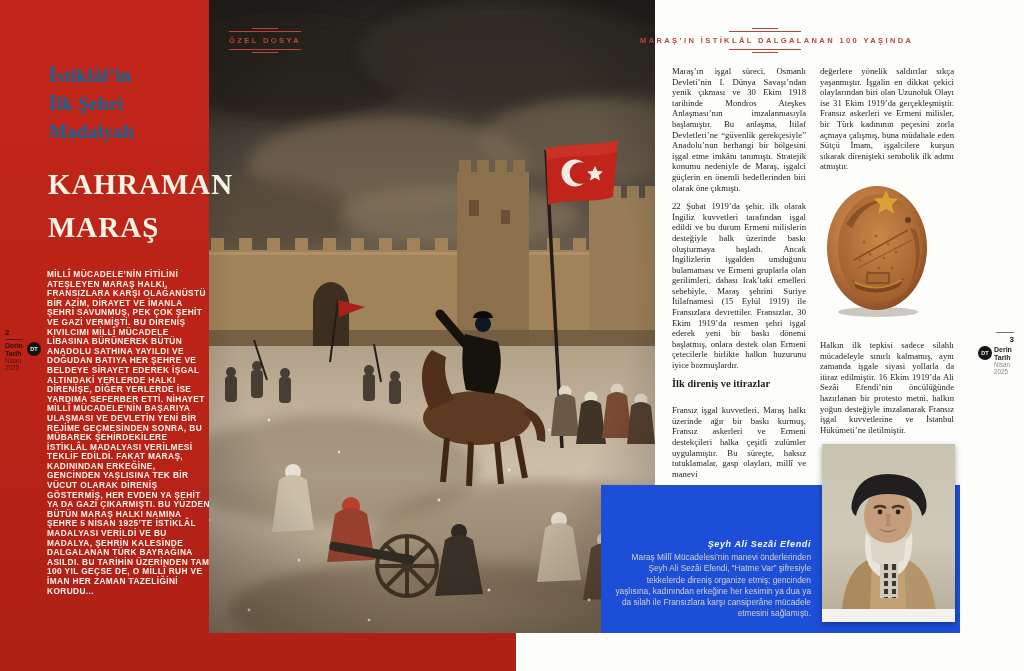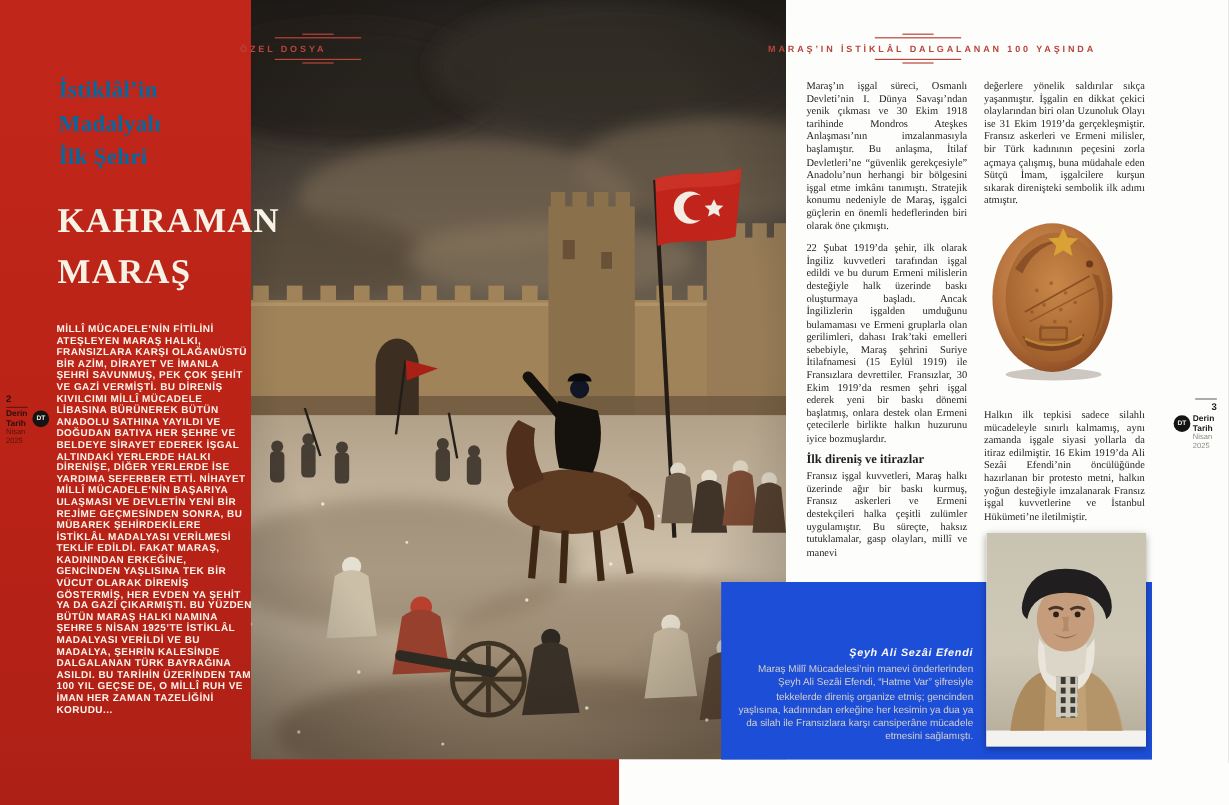--- a/index.html
+++ b/index.html
@@ -5,21 +5,21 @@
   html,body{margin:0;padding:0;background:#888;}
   .spread{position:relative;width:1024px;height:671px;overflow:hidden;background:#fff;
           font-family:"Liberation Sans","DejaVu Sans",sans-serif;}
   
   .page-left{position:absolute;left:0;top:0;width:516px;height:671px;
              background:linear-gradient(180deg,#c1261a 0%,#bb2317 55%,#ad2016 100%);}
   .page-right{position:absolute;left:516px;top:0;width:508px;height:671px;background:#fdfdfb;}
   
   .painting{position:absolute;left:209px;top:0;width:446px;height:633px;z-index:2;overflow:hidden;}
   
-  .kicker{position:absolute;z-index:6;color:#b9453b;font-weight:bold;
+  .kicker{position:absolute;z-index:6;text-align:center;color:#b9453b;font-weight:bold;
           font-size:7.5px;letter-spacing:2.4px;white-space:nowrap;}
   .kicker .orn{height:1px;background:#b9453b;margin:2px auto;}
   .kicker .orn.short{width:26px;}
   .kicker .orn.long{width:72px;}
   .kicker .txt{padding:2px 0;}
   #kicker-left{left:200px;top:26px;width:130px;}
   #kicker-right{left:640px;top:26px;width:250px;}
   
   .title-sm{position:absolute;left:49px;top:62px;z-index:5;color:#0369a1;
             font-family:"Liberation Serif","DejaVu Serif",serif;font-weight:bold;
@@ -42,21 +42,21 @@
   .badge .brand{font-weight:bold;font-size:7px;line-height:7.5px;width:24px;}
   .badge .issue{font-size:6.3px;line-height:7px;width:24px;margin-left:16px;opacity:.75;}
   #badge-right .issue{color:#8e8a84;opacity:1;}
   
   .col{position:absolute;z-index:3;width:134px;color:#211e1b;text-align:justify;
        font-family:"Liberation Serif","DejaVu Serif",serif;font-size:8.7px;line-height:10.6px;}
   #col1{left:672px;top:66px;height:412px;}
   #col2-p1{left:820px;top:66px;}
   #col2-p2{left:820px;top:340px;}
   .col p{margin:0 0 8px 0;}
-  .col .subhead{font-weight:bold;font-size:10.5px;margin:4px 0 2px 0;text-align:left;}
+  .col .subhead{font-weight:bold;font-size:10.5px;margin:4px 0 16px 0;text-align:left;}
   
   .medal-wrap{position:absolute;left:824px;top:184px;width:106px;height:136px;z-index:4;}
   
   .caption-panel{position:absolute;left:601px;top:485px;width:359px;height:148px;
                  background:#1d4ed8;z-index:4;}
   .caption-inner{position:absolute;left:12px;top:54px;width:198px;text-align:right;
                  color:#d4d0ca;font-size:8.3px;line-height:11.2px;}
   .caption-inner .cap-title{font-style:italic;font-weight:bold;color:#fbfaf7;
                  font-size:9px;letter-spacing:.6px;margin-bottom:2px;}
   
@@ -241,22 +241,22 @@
   <div class="kicker" id="kicker-right">
     <div class="orn short"></div>
     <div class="orn long"></div>
     <div class="txt">MARAŞ’IN İSTİKLÂL DALGALANAN 100 YAŞINDA</div>
     <div class="orn long"></div>
     <div class="orn short"></div>
   </div>
 
   <div class="title-sm">
     <div>İstiklâl’in</div>
+    <div>İlk Şehri</div>
     <div>Madalyalı</div>
-    <div>İlk Şehri</div>
   </div>
   <div class="headline">
     <div>KAHRAMAN</div>
     <div>MARAŞ</div>
   </div>
 
   <div class="lede">MİLLÎ MÜCADELE’NİN FİTİLİNİ ATEŞLEYEN MARAŞ HALKI, FRANSIZLARA KARŞI OLAĞANÜSTÜ BİR AZİM, DİRAYET VE İMANLA ŞEHRİ SAVUNMUŞ, PEK ÇOK ŞEHİT VE GAZİ VERMİŞTİ. BU DİRENİŞ KIVILCIMI MİLLÎ MÜCADELE LİBASINA BÜRÜNEREK BÜTÜN ANADOLU SATHINA YAYILDI VE DOĞUDAN BATIYA HER ŞEHRE VE BELDEYE SİRAYET EDEREK İŞGAL ALTINDAKİ YERLERDE HALKI DİRENİŞE, DİĞER YERLERDE İSE YARDIMA SEFERBER ETTİ. NİHAYET MİLLÎ MÜCADELE’NİN BAŞARIYA ULAŞMASI VE DEVLETİN YENİ BİR REJİME GEÇMESİNDEN SONRA, BU MÜBAREK ŞEHİRDEKİLERE İSTİKLÂL MADALYASI VERİLMESİ TEKLİF EDİLDİ. FAKAT MARAŞ, KADININDAN ERKEĞİNE, GENCİNDEN YAŞLISINA TEK BİR VÜCUT OLARAK DİRENİŞ GÖSTERMİŞ, HER EVDEN YA ŞEHİT YA DA GAZİ ÇIKARMIŞTI. BU YÜZDEN BÜTÜN MARAŞ HALKI NAMINA ŞEHRE 5 NİSAN 1925’TE İSTİKLÂL MADALYASI VERİLDİ VE BU MADALYA, ŞEHRİN KALESİNDE DALGALANAN TÜRK BAYRAĞINA ASILDI. BU TARİHİN ÜZERİNDEN TAM 100 YIL GEÇSE DE, O MİLLÎ RUH VE İMAN HER ZAMAN TAZELİĞİNİ KORUDU...</div>
 
   <div class="badge" id="badge-left">
     <div class="pageno">2</div>

